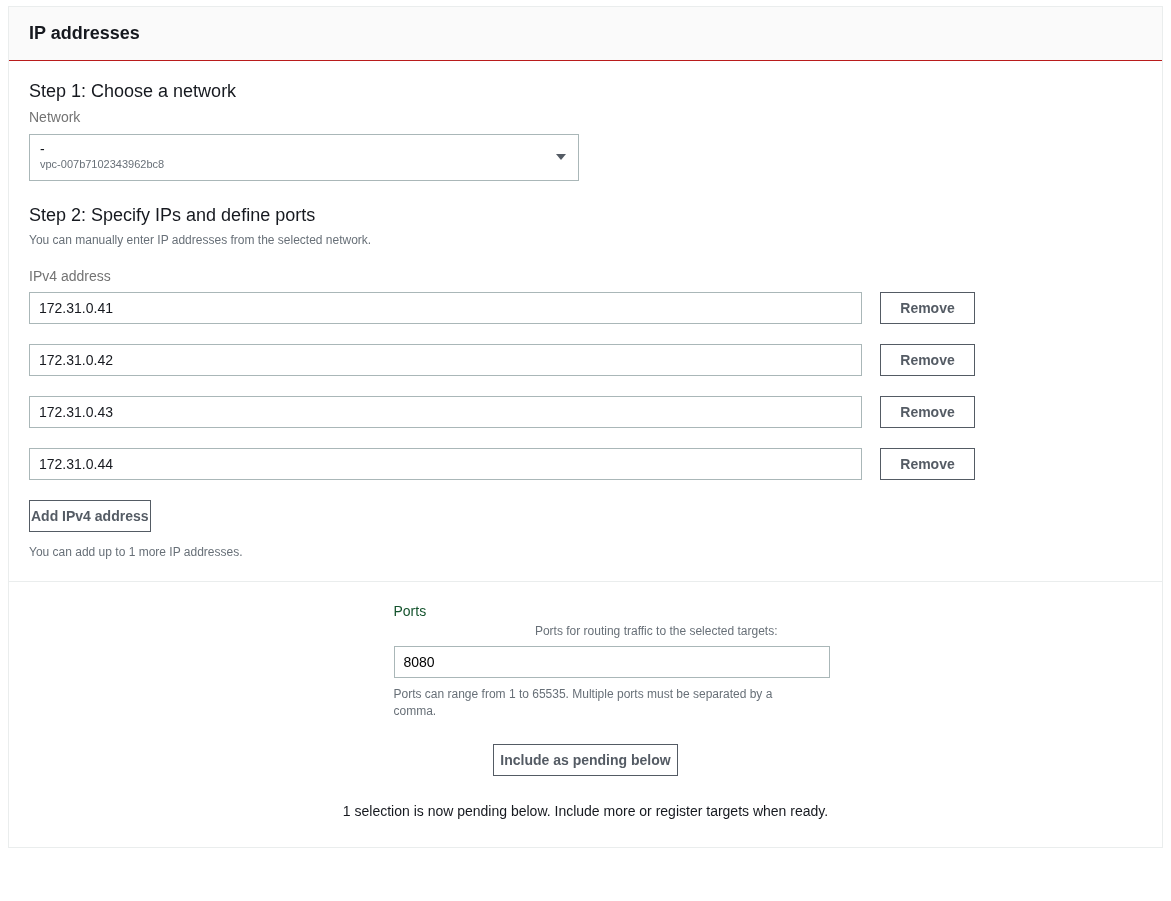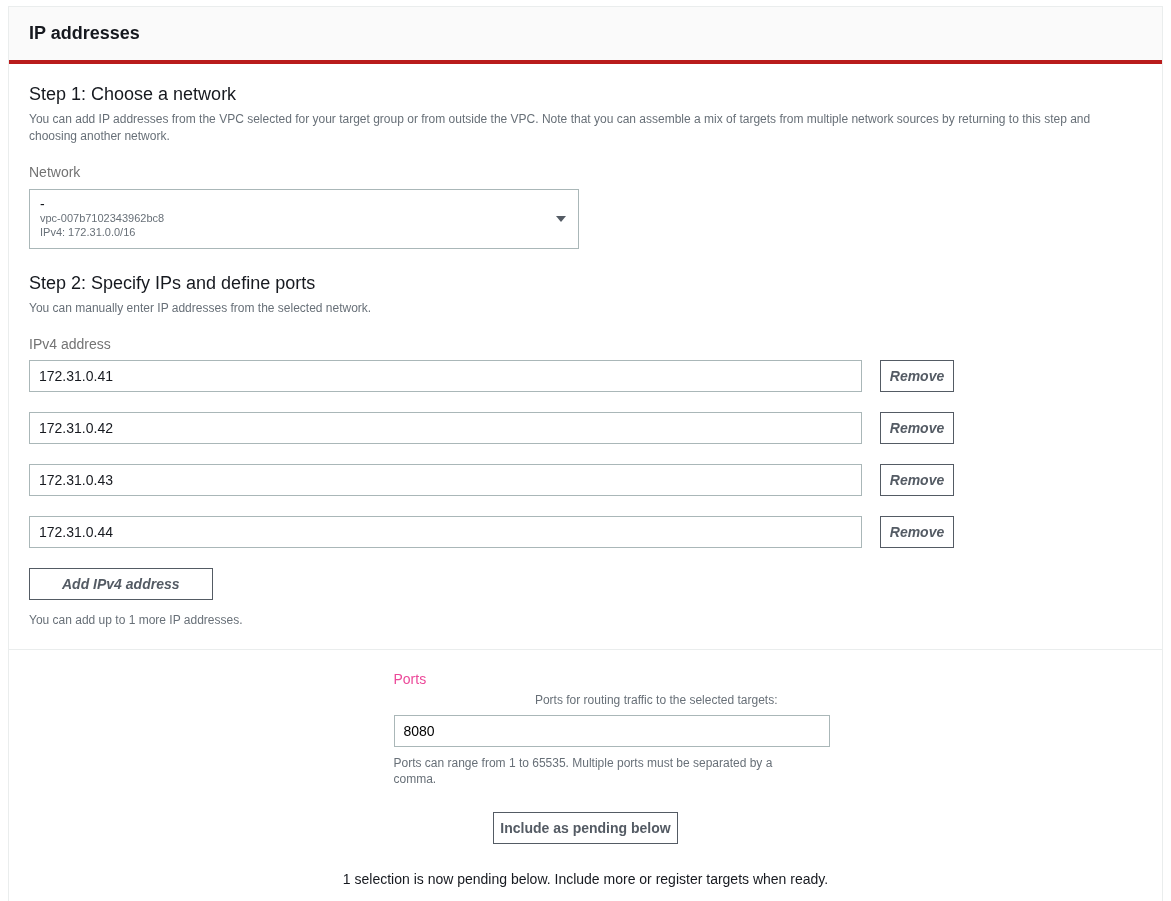--- a/index.html
+++ b/index.html
@@ -10,21 +10,21 @@
     font-size: 14px;
     line-height: 1.4;
   }
   .panel {
     border: 1px solid #eaeded;
     margin: 6px 8px;
     background: #ffffff;
   }
   .panel-header {
     padding: 14px 20px;
-    border-bottom: 4px solid #b91c1c;
+    border-bottom: 1px solid #b91c1c;
     background: #fafafa;
   }
   .panel-header h1 {
     font-size: 18px;
     font-weight: 700;
     color: #16191f;
   }
   .panel-body {
     padding: 18px 20px 20px 20px;
   }
@@ -95,27 +95,25 @@
     background: #ffffff;
     color: #545b64;
     font-weight: 700;
     font-size: 14px;
     padding: 6px 20px;
     cursor: pointer;
     text-align: center;
     height: 32px;
   }
   .btn-remove {
-    width: 74px;
+    width: 95px;
     padding: 6px 0;
-    font-style: italic;
   }
   .btn-add {
-    padding: 6px 32px;
-    font-style: italic;
+    padding: 6px 1px;
   }
   .hint {
     font-size: 12px;
     color: #687078;
     margin-top: 12px;
   }
   .divider {
     height: 1px;
     background: #eaeded;
     margin: 0;
@@ -124,21 +122,21 @@
     padding: 20px 20px 26px 20px;
     display: flex;
     flex-direction: column;
     align-items: center;
   }
   .ports-block {
     width: 384px;
   }
   .ports-label {
     font-size: 14px;
-    color: #ec4899;
+    color: #14532d;
   }
   .ports-sub {
     font-size: 12px;
     color: #687078;
     margin-bottom: 6px;
     margin-top: 2px;
     text-align: right;
   }
   .ports-input {
     width: 436px;
@@ -172,27 +170,25 @@
 
 <div class="panel">
   <div class="panel-header">
     <h1>IP addresses</h1>
   </div>
 
   <div class="panel-body">
 
     <div>
       <div class="step-title">Step 1: Choose a network</div>
-      <div class="step-desc">You can add IP addresses from the VPC selected for your target group or from outside the VPC. Note that you can assemble a mix of targets from multiple network sources by returning to this step and choosing another network.</div>
 
       <label class="field-label">Network</label>
       <div class="network-select">
         <div class="dash">-</div>
         <div class="sub">vpc-007b7102343962bc8</div>
-        <div class="sub">IPv4: 172.31.0.0/16</div>
         <div class="chevron"></div>
       </div>
     </div>
 
     <div>
       <div class="step-title">Step 2: Specify IPs and define ports</div>
       <div class="step-desc">You can manually enter IP addresses from the selected network.</div>
 
       <label class="field-label">IPv4 address</label>
 

